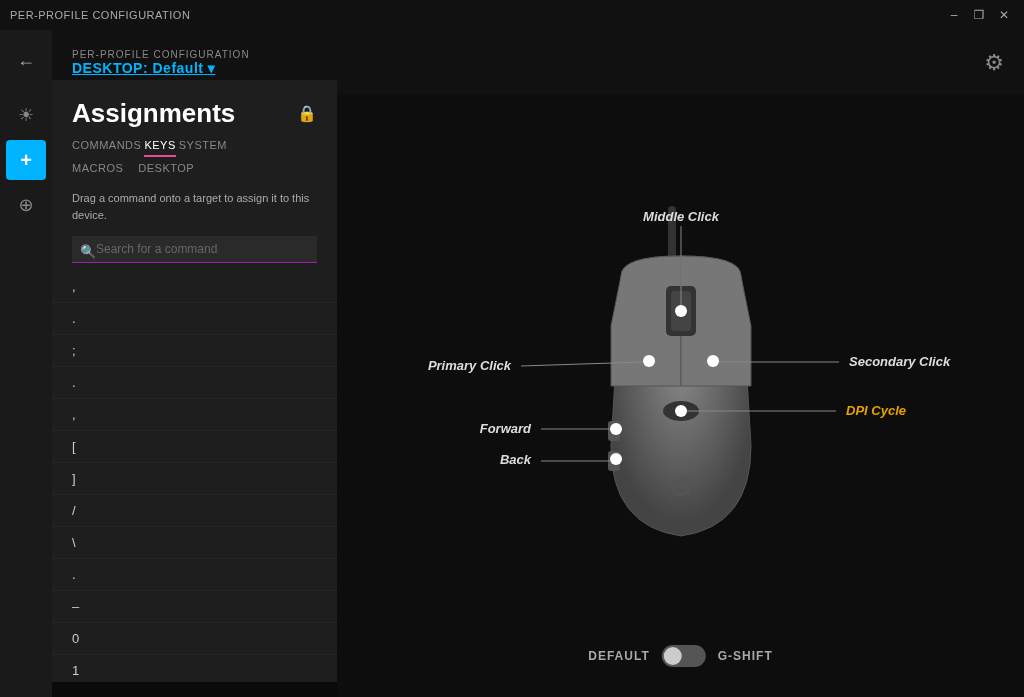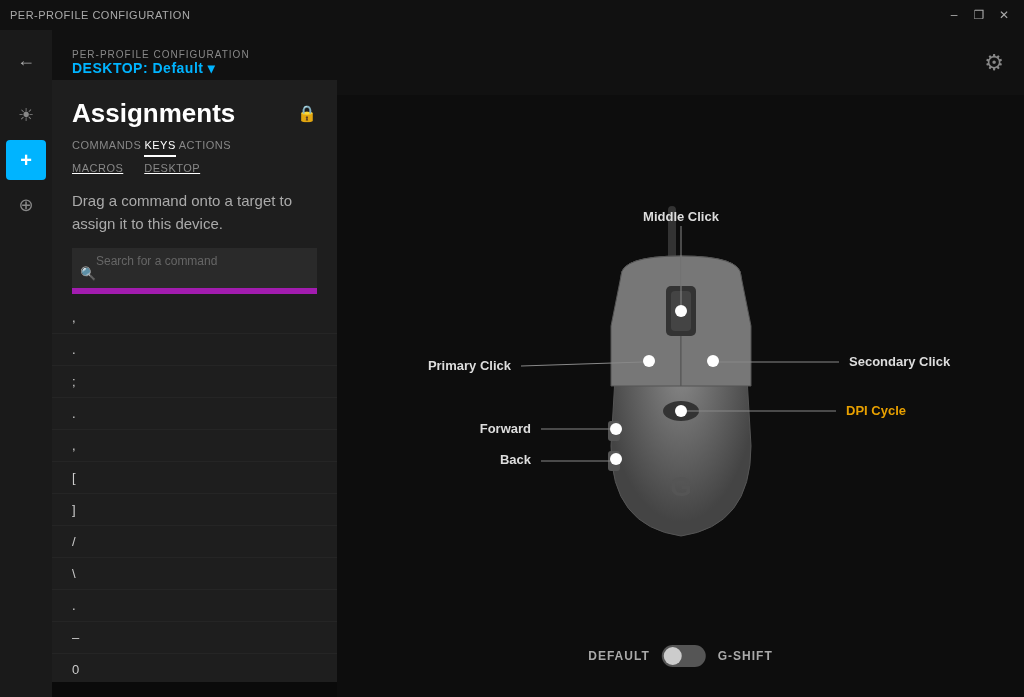--- a/index.html
+++ b/index.html
@@ -109,20 +109,21 @@
       display: flex;
       align-items: center;
       gap: 5px;
       cursor: pointer;
     }
     .header-profile-text {
       color: #00b4ff;
       font-size: 14px;
       font-weight: bold;
       letter-spacing: 0.5px;
+      text-decoration: underline;
     }
     .header-gear {
       font-size: 22px;
       color: #888;
       cursor: pointer;
     }
 
     
     .assignments-panel {
       position: absolute;
@@ -151,39 +152,38 @@
     }
 
     
     .tabs-row1 {
       display: flex;
       gap: 3px;
       padding: 0 20px;
     }
     .tabs-row2 {
       display: flex;
-      gap: 21px;
+      gap: 15px;
       padding: 5px 20px 0 20px;
-      text-decoration: underline;
     }
     .tab {
       font-size: 11px;
       color: #888;
       cursor: pointer;
       letter-spacing: 0.5px;
       padding-bottom: 4px;
     }
     .tab.active {
       color: #fff;
-      border-bottom: 2px solid #ffffff;
+      border-bottom: 2px solid #ec4899;
     }
 
     
     .drag-instruction {
-      font-size: 15px;
+      font-size: 11px;
       color: #aaa;
       padding: 12px 20px 8px 20px;
       line-height: 1.5;
     }
 
     
     .search-container {
       padding: 5px 20px 8px 20px;
       position: relative;
     }
@@ -192,23 +192,23 @@
       left: 28px;
       top: 50%;
       transform: translateY(-50%);
       color: #666;
       font-size: 13px;
     }
     .search-input {
       width: 100%;
       background: #2a2a2a;
       border: none;
-      border-bottom: 6px solid #a21caf;
-      color: #aaa;
-      padding: 6px 6px 20px 24px;
+      border-bottom: 1px solid #a21caf;
+      color: #aaa;
+      padding: 6px 6px 6px 24px;
       font-size: 12px;
       outline: none;
     }
     .search-input::placeholder { color: #666; }
 
     
     .command-list {
       flex: 1;
       overflow-y: auto;
     }
@@ -240,20 +240,21 @@
     }
 
     
     .mouse-diagram {
       position: relative;
       width: 600px;
       height: 480px;
       display: flex;
       align-items: center;
       justify-content: center;
+      font-style: italic;
     }
 
     
     .toggle-row {
       position: absolute;
       bottom: 30px;
       left: 50%;
       transform: translateX(-50%);
       display: flex;
       align-items: center;
@@ -328,21 +329,21 @@
 
 <div class="assignments-panel">
   <div class="assignments-header">
     <span class="assignments-title">Assignments</span>
     <span class="lock-icon">🔒</span>
   </div>
 
   <div class="tabs-row1">
     <span class="tab">COMMANDS</span>
     <span class="tab active">KEYS</span>
-    <span class="tab">ACTIONS</span>
+    <span class="tab">SYSTEM</span>
   </div>
 
   <div class="tabs-row2">
     <span class="tab">MACROS</span>
     <span class="tab">DESKTOP</span>
   </div>
 
   <div class="drag-instruction">Drag a command onto a target to assign it to this device.</div>
 
   <div class="search-container">

